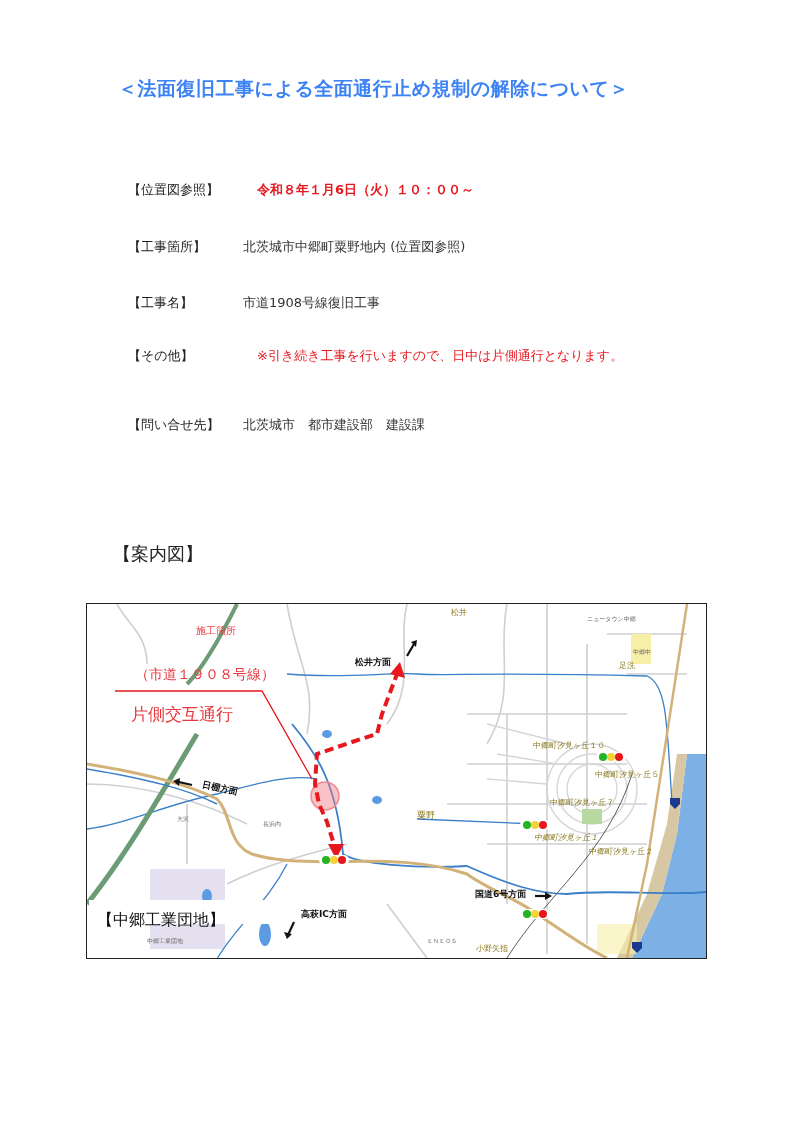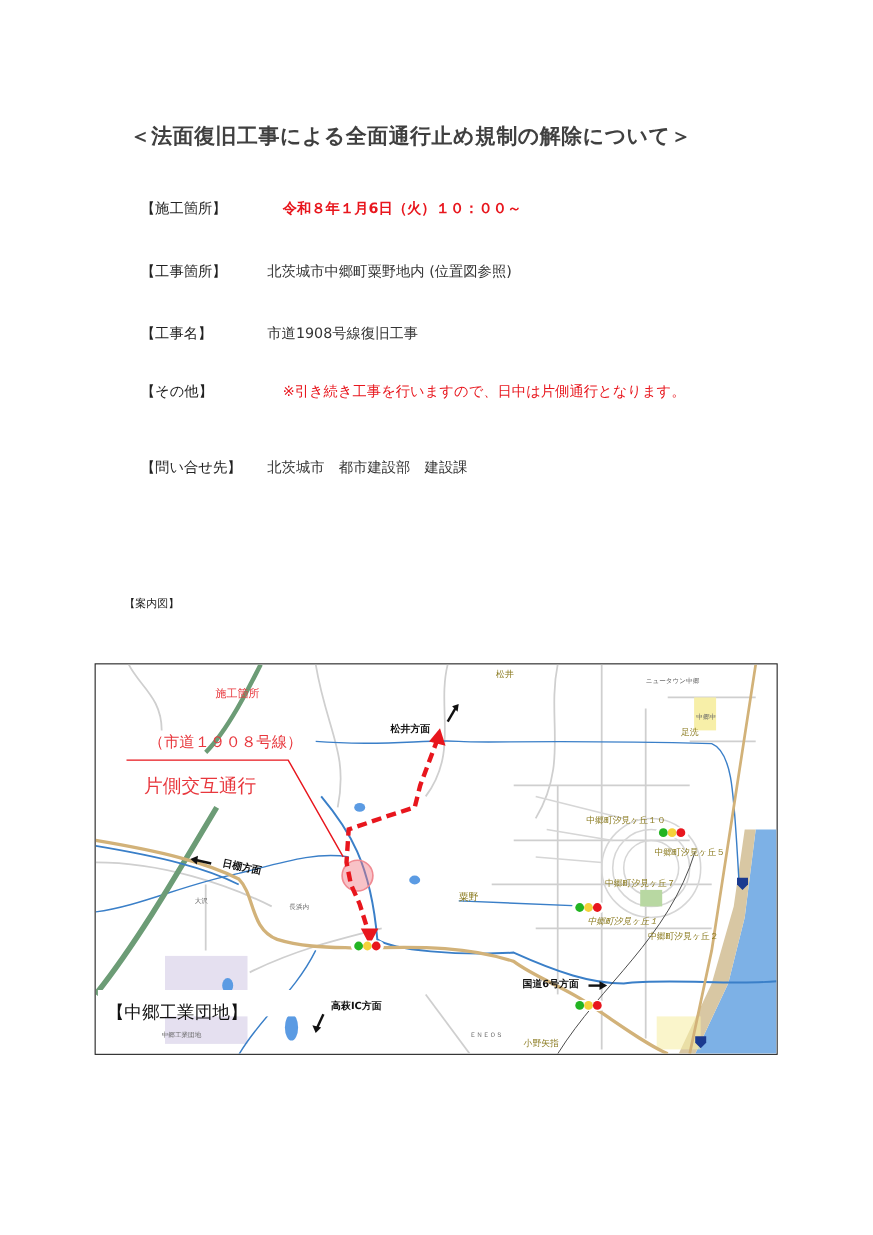--- a/index.html
+++ b/index.html
@@ -3,32 +3,31 @@
 <meta charset="utf-8">
 <style>
   html, body { margin: 0; padding: 0; background: #ffffff; }
   body {
     width: 794px; height: 1123px; position: relative; overflow: hidden;
     font-family: "DejaVu Sans", "Liberation Sans", sans-serif;
     color: #222;
   }
   .title {
     position: absolute; left: 118px; top: 76px;
-    font-size: 19px; font-weight: bold; letter-spacing: 0.5px; color: #404040;
+    font-size: 19px; font-weight: bold; letter-spacing: 0.5px; color: #3b82f6;
     white-space: nowrap;
-    margin-top: 35px;
   }
   .row { position: absolute; left: 128px; font-size: 13px; white-space: nowrap; }
   .row .lbl { position: absolute; left: 0; top: 0; color: #222; }
   .row .val { position: absolute; left: 115px; top: 0; color: #333; }
   .red { color: #e8161d !important; margin-left: 14px; }
   .bold { font-weight: bold; }
   .row .val .line2 { display: block; margin-top: 4px; }
   .section {
-    position: absolute; left: 113px; top: 542px; font-size: 10px; color: #222;
+    position: absolute; left: 113px; top: 542px; font-size: 18px; color: #222;
   }
   .map {
     position: absolute; left: 86px; top: 603px; width: 619px; height: 354px;
     border: 1px solid #222; overflow: hidden; background: #fff;
   }
   .map svg { position: absolute; left: 0; top: 0; }
   .maplbl { position: absolute; font-size: 8px; color: #8a7a1e; white-space: nowrap; }
   .dirlbl { position: absolute; font-size: 9px; font-weight: bold; color: #111; white-space: nowrap; }
   .site { position: absolute; color: #e8373d; white-space: nowrap; text-align: center; }
   .estate {
@@ -36,21 +35,21 @@
     background: #fff; font-size: 16px; color: #111; line-height: 40px; padding-left: 8px;
   }
   .tiny { position: absolute; font-size: 6px; color: #666; white-space: nowrap; }
 </style>
 </head>
 <body>
 
 <div class="title">＜法面復旧工事による全面通行止め規制の解除について＞</div>
 
 <div class="row" style="top:181px;">
-  <span class="lbl">【施工箇所】</span>
+  <span class="lbl">【位置図参照】</span>
   <span class="val red bold">令和８年１月6日（火）１０：００～</span>
 </div>
 
 <div class="row" style="top:238px;">
   <span class="lbl">【工事箇所】</span>
   <span class="val">北茨城市中郷町粟野地内 (位置図参照)</span>
 </div>
 
 <div class="row" style="top:294px;">
   <span class="lbl">【工事名】</span>

